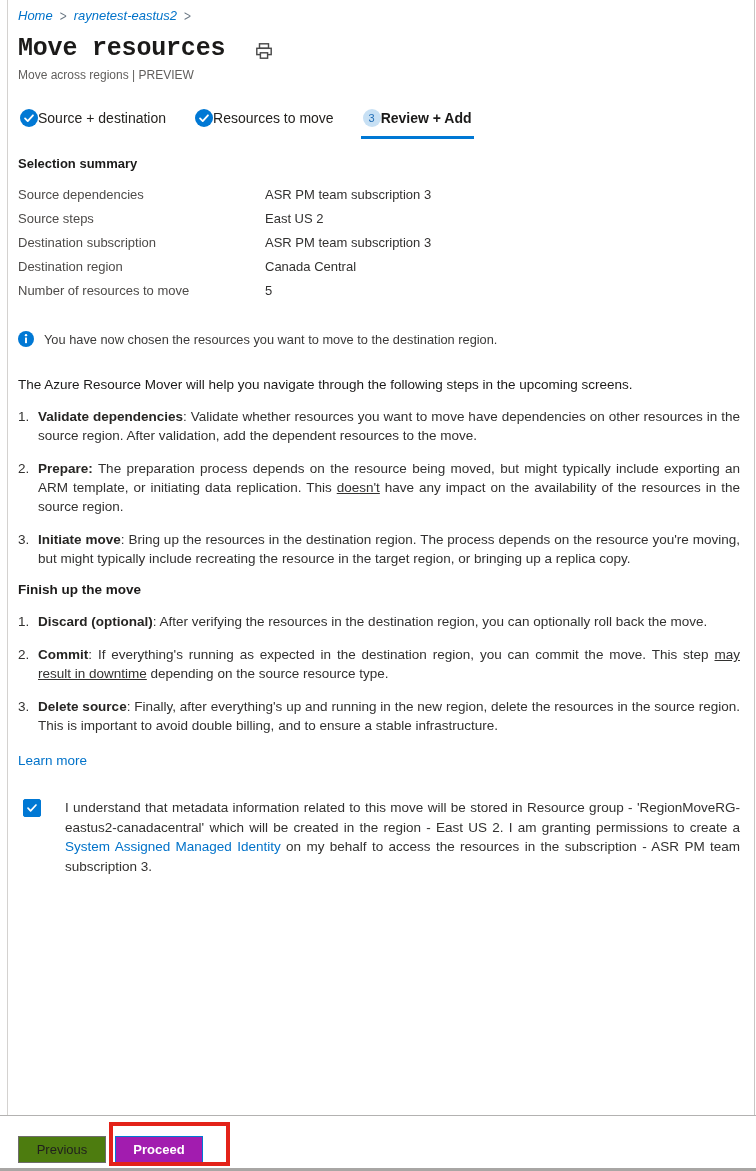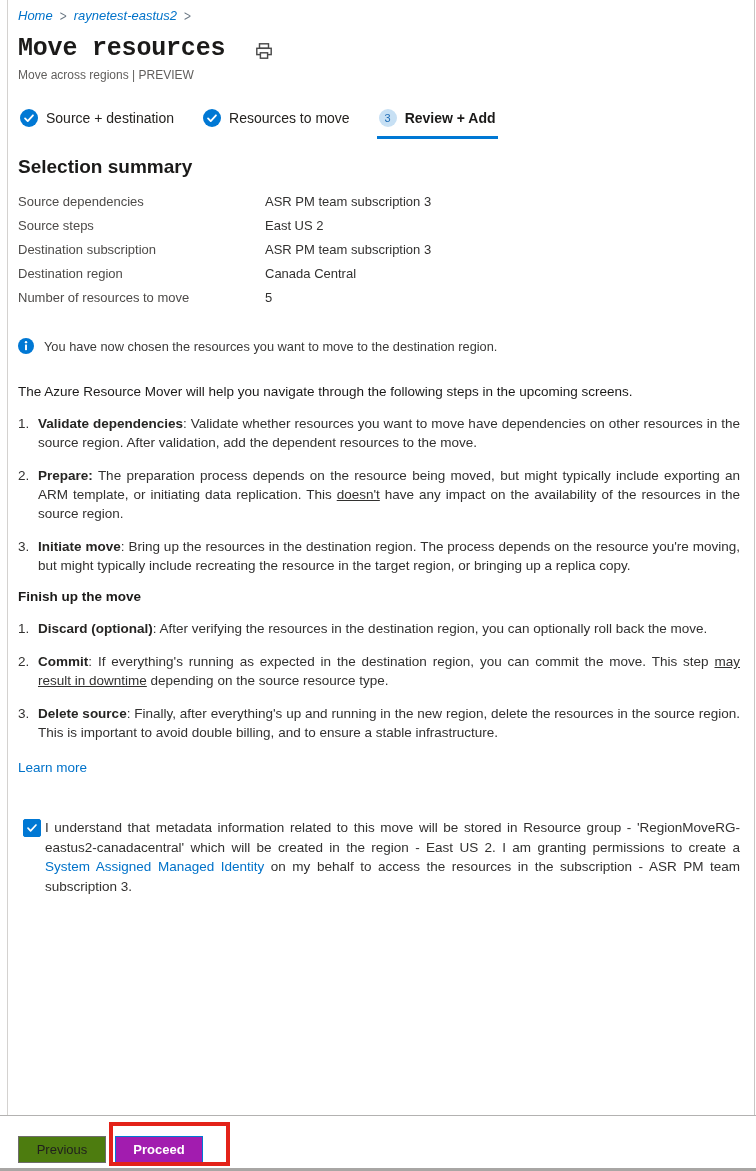--- a/index.html
+++ b/index.html
@@ -19,29 +19,29 @@
   .breadcrumb .sep { color:#6b7884; font-size:12px; transform:scaleY(1.25); display:inline-block; }
 
   
   .title-row { display:flex; align-items:center; gap:30px; margin-top:11px;font-family:Liberation Mono, monospace; }
   .page-title { font-size:25px; font-weight:700; color:#1b1a19; letter-spacing:-0.2px; }
   .print-icon { width:18px; height:18px; margin-top:4px; cursor:pointer; }
   .subtitle { font-size:12px; color:#605e5c; margin-top:5px; }
 
   
   .tabs { display:flex; align-items:flex-end; margin-top:27px; }
-  .tab { display:inline-flex; align-items:center; gap:8px; padding:0 2px 9px 2px; margin-right:25px; border-bottom:3px solid transparent; cursor:pointer; }
+  .tab { display:inline-flex; align-items:center; padding:0 2px 9px 2px; margin-right:25px; border-bottom:3px solid transparent; cursor:pointer; }
   .tab.active { border-bottom-color:#0078d4; }
   .tab-label { font-size:14px; color:#24221f; white-space:nowrap; }
   .tab.active .tab-label { font-weight:700; color:#1b1a19; }
   .step-check { width:18px; height:18px; flex:0 0 18px; }
   .step-badge { width:18px; height:18px; flex:0 0 18px; border-radius:50%; background:#c7e0f4; color:#1f6cb5; font-size:11px; display:flex; align-items:center; justify-content:center; }
 
   
-  .section-heading { font-size:19px; font-weight:700; color:#1b1a19; margin-top:17px; }
+  .section-heading { font-size:13px; font-weight:700; color:#1b1a19; margin-top:17px; }
   .summary-rows { margin-top:12px; }
   .summary-row { display:flex; font-size:13px; line-height:24px; }
   .summary-label { width:247px; flex:0 0 247px; color:#4d4b49; }
   .summary-value { color:#323130; }
 
   
   .info-row { display:flex; align-items:flex-start; gap:10px; margin-top:27px; }
   .info-icon { width:16px; height:16px; flex:0 0 16px; margin-top:1px; }
   .info-text { font-size:12.8px; color:#3b3a39; padding-top:2px; }
 
@@ -51,21 +51,21 @@
   .step-item { display:flex; font-size:13.5px; line-height:19px; margin-bottom:14px; }
   .step-num { width:20px; flex:0 0 20px; color:#323130; }
   .step-text { flex:1; color:#323130; text-align:justify; }
   .b { font-weight:700; color:#262523; }
   .u { text-decoration:underline; }
   .link { color:#0072c9; cursor:pointer; }
   .finish-heading { font-size:13.5px; font-weight:700; color:#1b1a19; margin:6px 0 15px 0; }
   .learn-more { display:inline-block; font-size:13.5px; color:#0072c9; margin-top:4px; cursor:pointer; }
 
   
-  .consent-row { display:flex; align-items:flex-start; gap:4px; margin-top:42px; padding-left:5px; }
+  .consent-row { display:flex; align-items:flex-start; gap:24px; margin-top:29px; padding-left:5px; }
   .checkbox { width:18px; height:18px; flex:0 0 18px; background:#0078d4; border:1px solid #0078d4; border-radius:2px; display:flex; align-items:center; justify-content:center; cursor:pointer; margin-top:1px; }
   .consent-text { flex:1; font-size:13.5px; line-height:19.5px; color:#323130; text-align:justify; }
 
   
   .footer { position:absolute; left:0; right:0; bottom:0; height:56px; background:#fff; border-top:1px solid #b3b2b1; border-bottom:3px solid #a8a6a4; }
   .btn { position:absolute; top:20px; height:27px; font-size:13px; font-family:inherit; cursor:pointer; }
   .btn-previous { left:18px; width:88px; background:#4d7c0f; border:1px solid #6e6c6a; color:#201f1e; }
   .btn-proceed { left:115px; width:88px; background:#a21caf; border:1px solid #0078d4; color:#fff; font-weight:700; }
 
   

